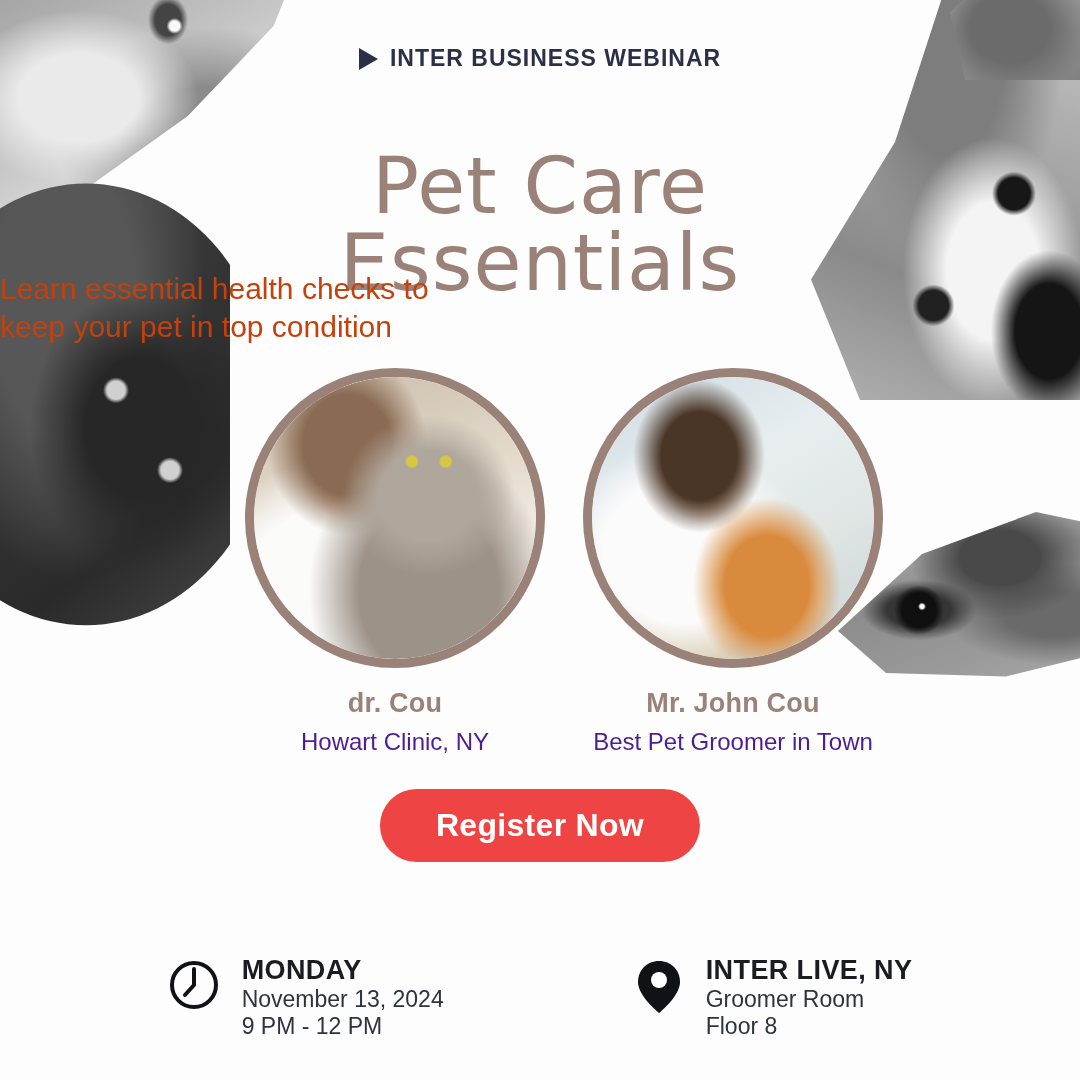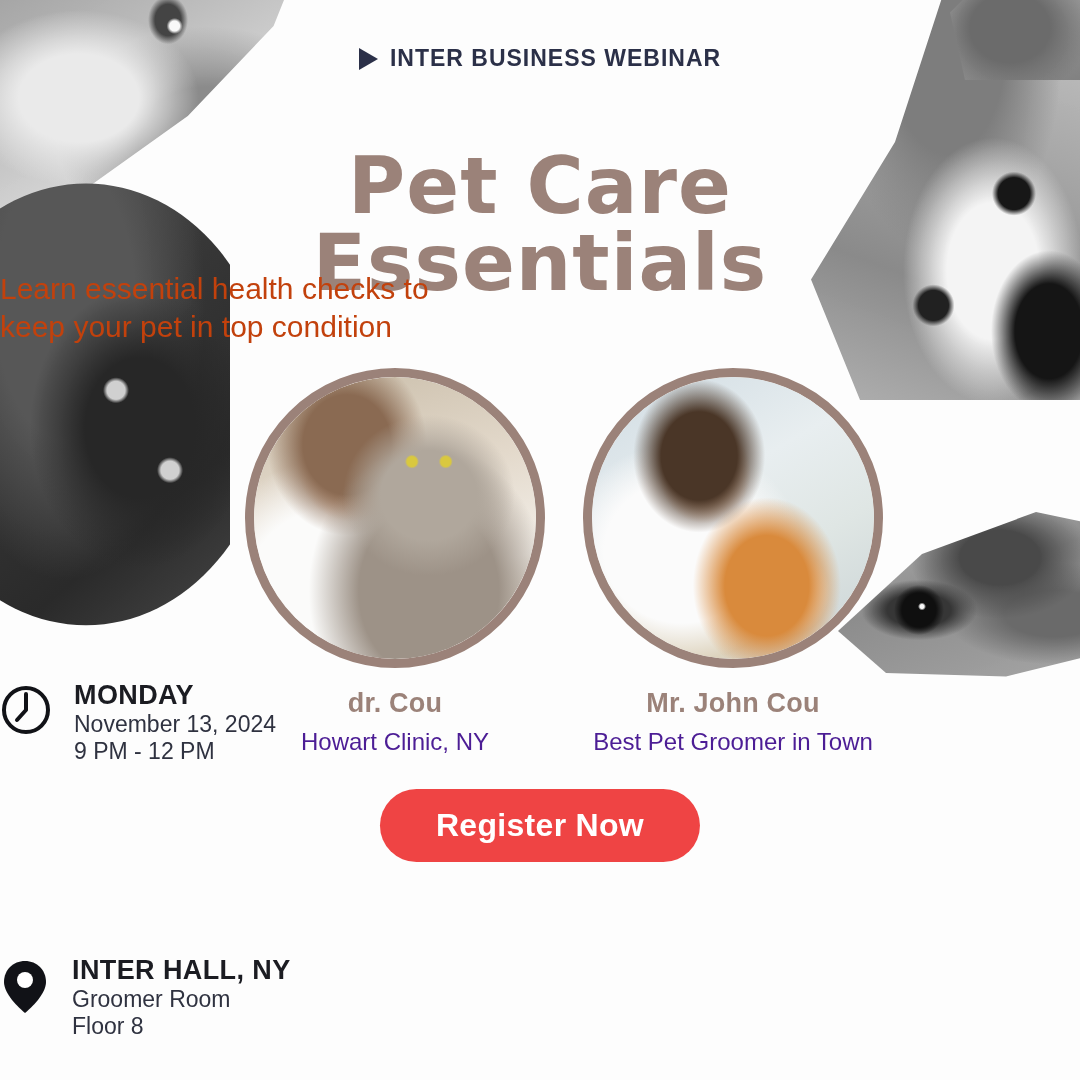--- a/index.html
+++ b/index.html
@@ -114,21 +114,21 @@
   }
 
   
   .title {
     position: absolute;
     top: 96px; left: 0; right: 0;
     text-align: center;
     z-index: 5;
     color: #9b8279;
     font-family: "DejaVu Sans", sans-serif;
-    font-weight: bold;
+    font-weight: normal;
     font-size: 78px;
     line-height: 0.98;
     letter-spacing: 1px;
   }
   .title-line { display: block; }
 
   
   .subtitle {
     position: absolute;
     top: 270px; left: 0; right: 0;
@@ -232,21 +232,20 @@
   }
 
   
   .footer {
     position: absolute;
     bottom: 40px; left: 0; right: 0;
     display: flex;
     justify-content: center;
     gap: 190px;
     z-index: 6;
-    flex-direction: column;
   }
   .info-block {
     display: flex;
     align-items: flex-start;
     gap: 22px;
   }
   .info-icon {
     flex: 0 0 auto;
     margin-top: 4px;
   }
@@ -328,21 +327,21 @@
     </div>
 
     <div class="info-block">
       <div class="info-icon">
         <svg width="50" height="56" viewBox="0 0 50 56" aria-hidden="true">
           <path d="M25 2 C13 2 4 11 4 23 C4 35 19 49 25 54 C31 49 46 35 46 23 C46 11 37 2 25 2 Z" fill="#111217"></path>
           <circle cx="25" cy="21" r="8" fill="#ffffff"></circle>
         </svg>
       </div>
       <div>
-        <div class="info-heading">INTER HALL, NY</div>
+        <div class="info-heading">INTER LIVE, NY</div>
         <div class="info-line">Groomer Room</div>
         <div class="info-line">Floor 8</div>
       </div>
     </div>
 
   </div>
 
 </div>
 
 </body></html>

